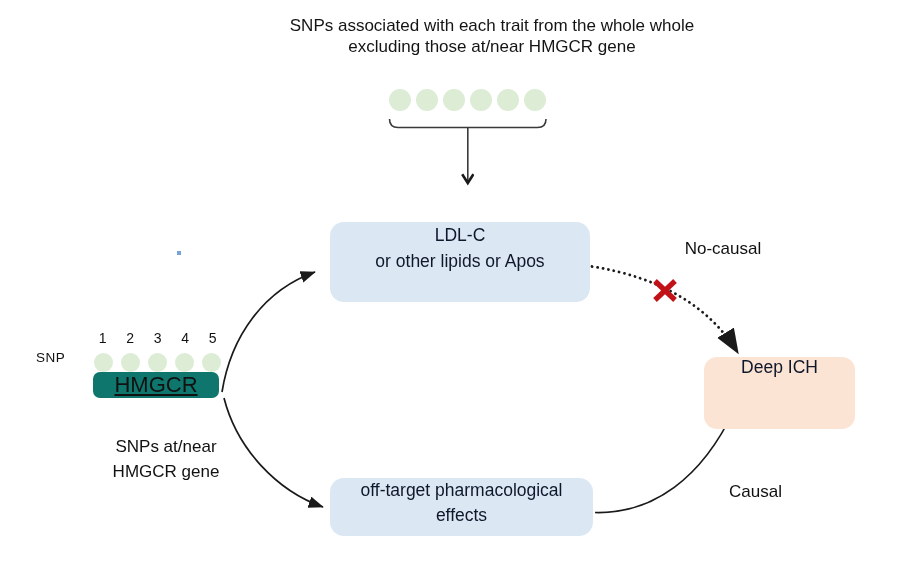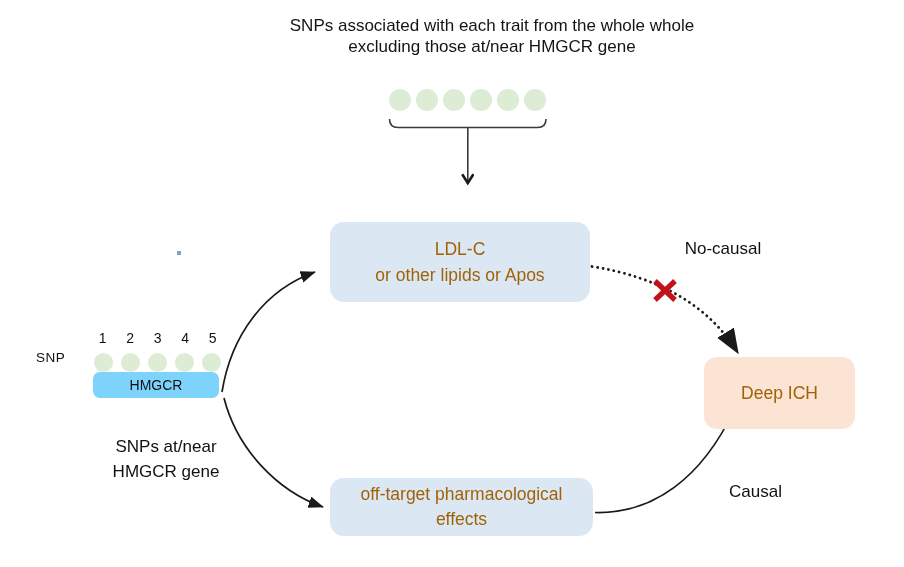--- a/index.html
+++ b/index.html
@@ -11,36 +11,36 @@
 
   .top-caption { left:152px; top:15px; width:680px; text-align:center;
     font-size:17px; line-height:21px; color:#141414; }
 
   .genome-dots { left:389px; top:89px; display:flex; gap:5px; }
   .gdot { width:22px; height:22px; border-radius:50%; background:#dcecd5; }
 
   .overlay { left:0; top:0; width:904px; height:567px; pointer-events:none; }
 
   .node { display:flex; flex-direction:column; align-items:center;
-    justify-content:center; text-align:center; color:#a16207; }
+    justify-content:flex-start; text-align:center; color:#0f172a; }
   .node-exposure { left:330px; top:222px; width:260px; height:80px;
     background:#dbe8f4; border-radius:14px; font-size:17.5px; line-height:26px; }
   .node-offtarget { left:330px; top:478px; width:263px; height:58px;
     background:#dbe8f4; border-radius:14px; font-size:17.5px; line-height:25px; }
   .node-outcome { left:704px; top:357px; width:151px; height:72px;
     background:#fbe4d4; border-radius:13px; font-size:17.5px; }
 
   .snp-word { left:36px; top:331px; font-size:13.5px; letter-spacing:0.5px;margin-top:19px; }
   .snp-numbers { left:89px; top:330px; display:flex; }
   .snp-numbers span { width:27.5px; text-align:center; font-size:14px; }
   .snp-dots { left:94px; top:353px; display:flex; gap:8px; }
   .sdot { width:19px; height:19px; border-radius:50%; background:#dcecd5; }
   .hmgcr-box { left:93px; top:372px; width:126px; height:26px;
-    background:#7dd3fc; border-radius:7px; display:flex; align-items:center;
-    justify-content:center; font-size:14px; }
+    background:#0f766e; border-radius:7px; display:flex; align-items:center;
+    justify-content:center; font-size:22px;text-decoration:underline; }
   .snp-caption { left:66px; top:434px; width:200px; text-align:center;
     font-size:17px; line-height:25px; }
 
   .lbl-nocausal { left:648px; top:239px; width:150px; text-align:center; font-size:17px; }
   .lbl-causal   { left:688px; top:482px; width:135px; text-align:center; font-size:17px; }
 
   .artifact-dot { left:177px; top:251px; width:4px; height:4px; background:#76a3d8; }
 </style>
 </head>
 <body>

